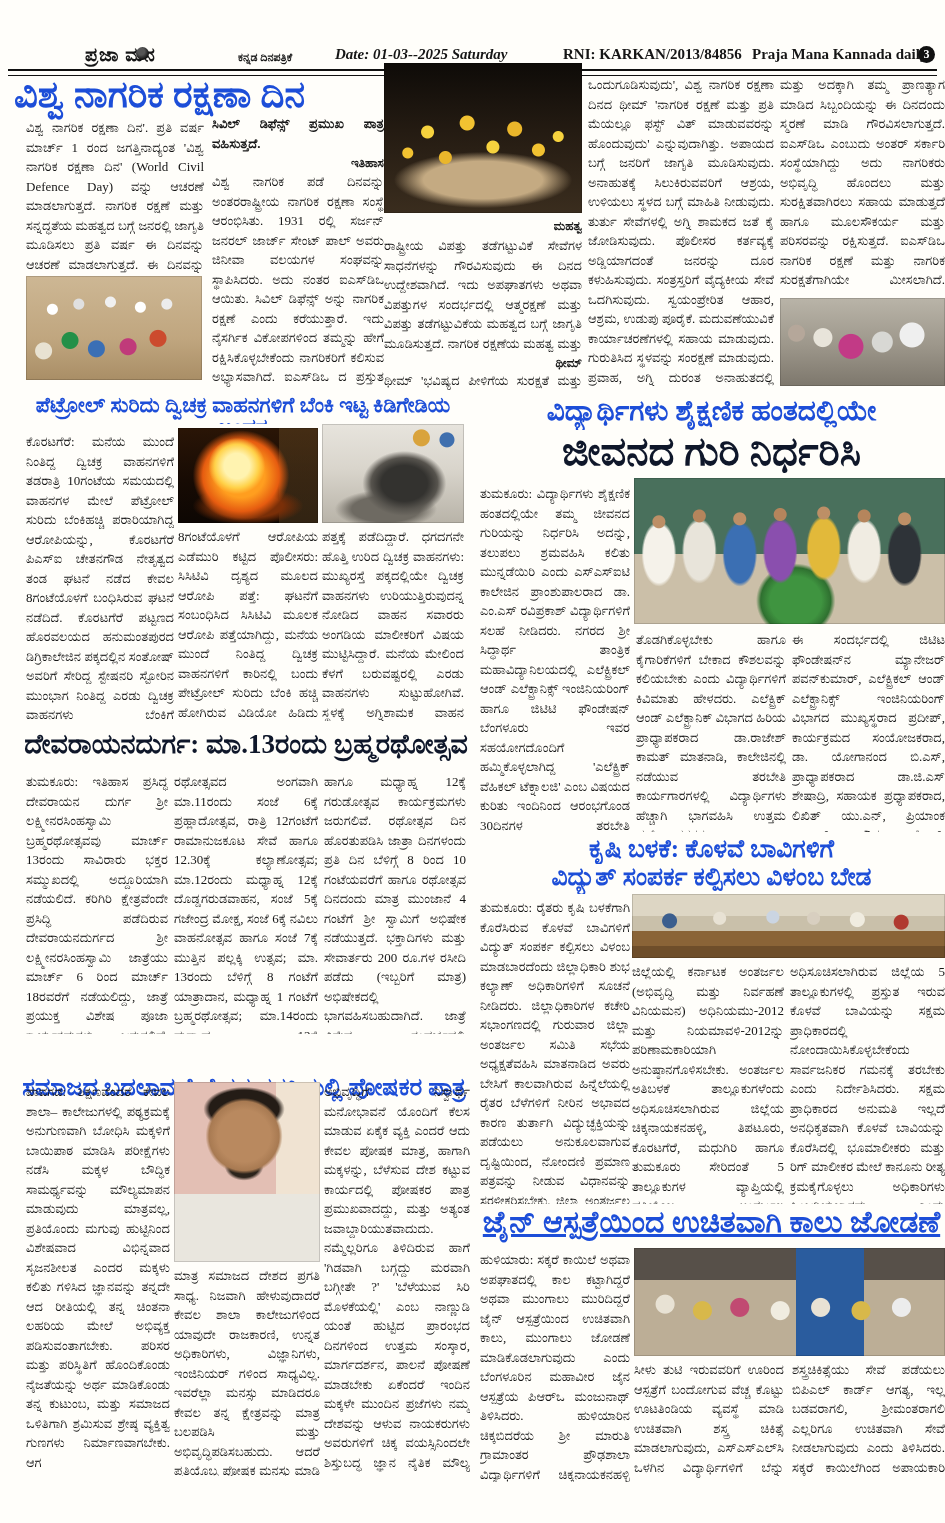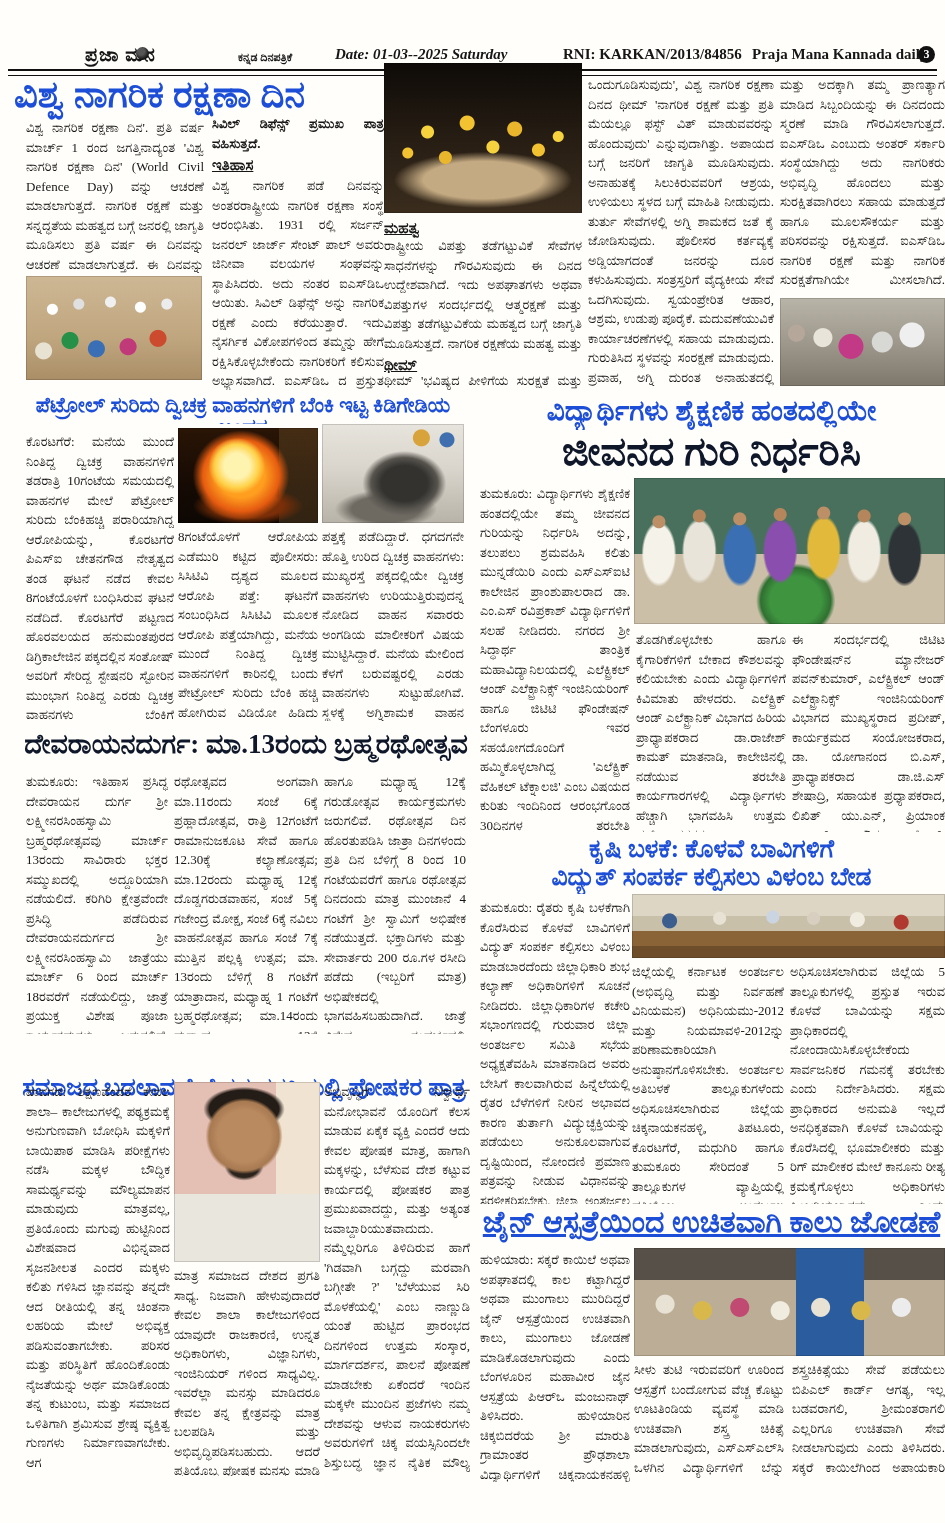--- a/index.html
+++ b/index.html
@@ -15,21 +15,21 @@
   .head-rni{position:absolute;left:563px;top:2px;font-size:15px;font-weight:bold;}
   .head-paper{position:absolute;left:752px;top:2px;font-size:15px;font-weight:bold;}
   .page-circ{position:absolute;left:918px;top:2px;width:17px;height:17px;border-radius:50%;
       background:#111;color:#fff;font-size:12px;font-weight:bold;text-align:center;line-height:17px;}
   .head-rule{position:absolute;left:8px;top:69px;width:929px;height:4px;
       border-top:2.5px solid #111;border-bottom:1px solid #111;}
   
   .col{position:absolute;font-size:13px;line-height:1.5;text-align:justify;overflow:hidden;
        word-break:break-word;}
   .lead{font-weight:bold;}
-  .subhead{font-weight:bold;font-size:15px;text-align:left;line-height:1.2;margin:3px 0 2px 0;text-decoration:underline;}
+  .subhead{font-weight:bold;font-size:12px;text-align:right;line-height:1.2;margin:3px 0 2px 0;}
   .h-red{position:absolute;color:#1d4ed8;font-weight:bold;line-height:1.05;overflow:hidden;}
   .h-black{position:absolute;color:#0f172a;font-weight:bold;line-height:1.05;overflow:hidden;}
   .ctr{text-align:center;}
   
   .ph{position:absolute;overflow:hidden;box-shadow:0 0 0 1px rgba(0,0,0,.15) inset;}
   #ph-rescue{background:
     radial-gradient(circle at 12% 60%,#f2c231 0 5px,transparent 6px),
     radial-gradient(circle at 22% 46%,#f6d23e 0 6px,transparent 7px),
     radial-gradient(circle at 31% 63%,#eab62b 0 6px,transparent 7px),
     radial-gradient(circle at 42% 40%,#f2c231 0 7px,transparent 8px),

